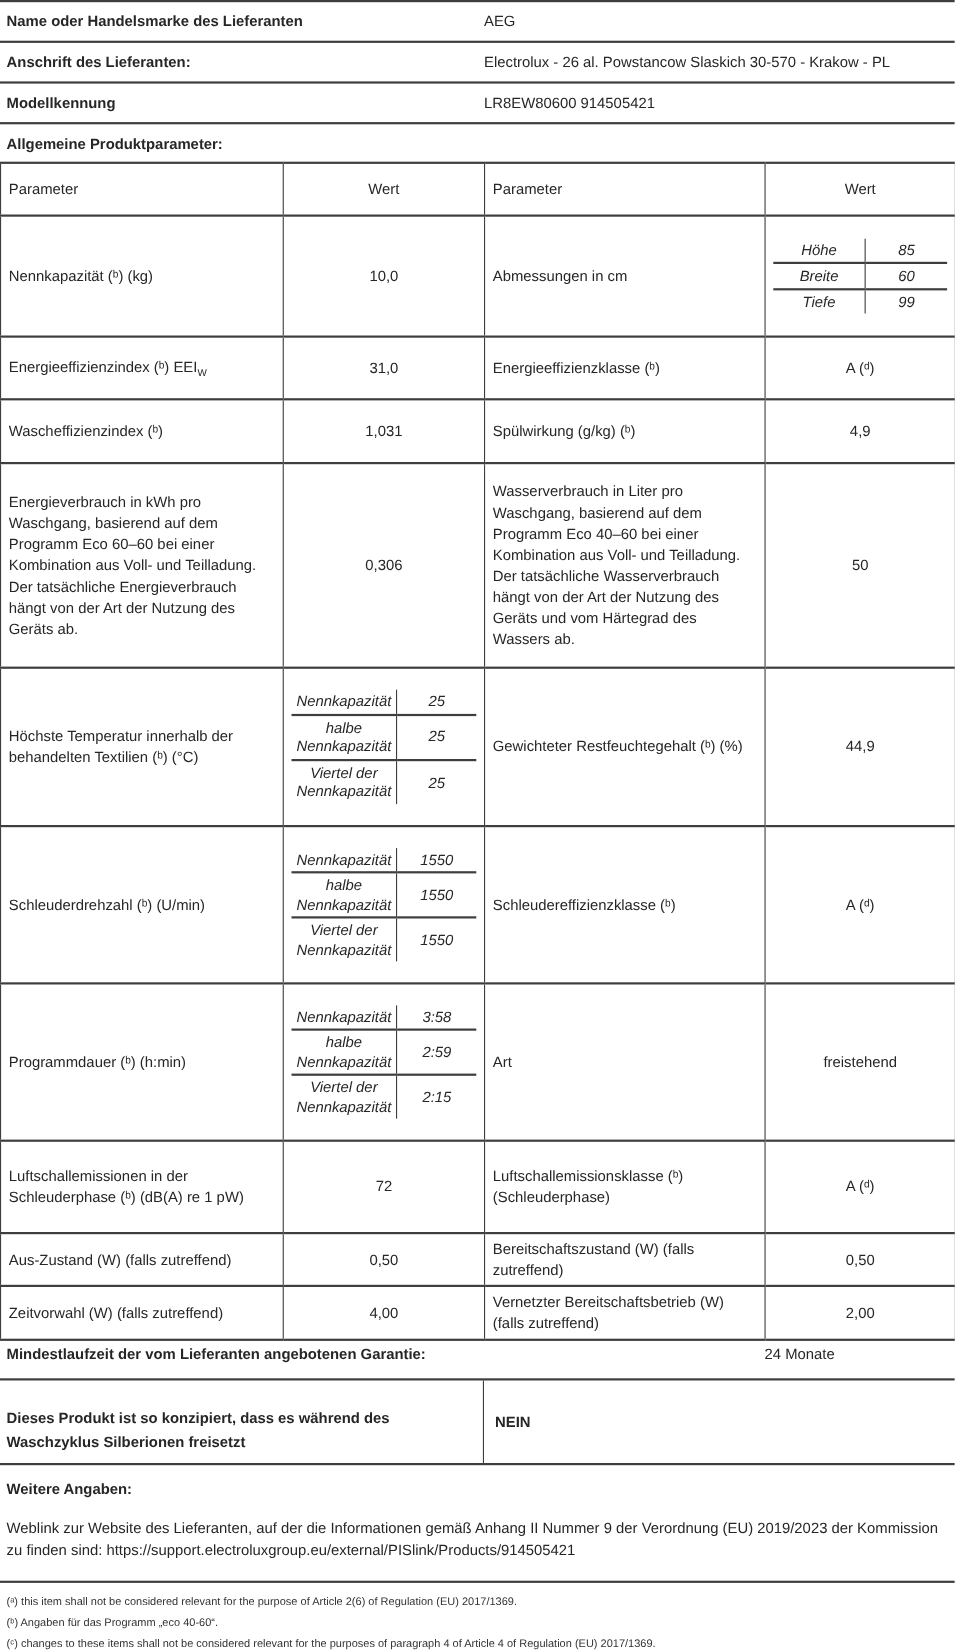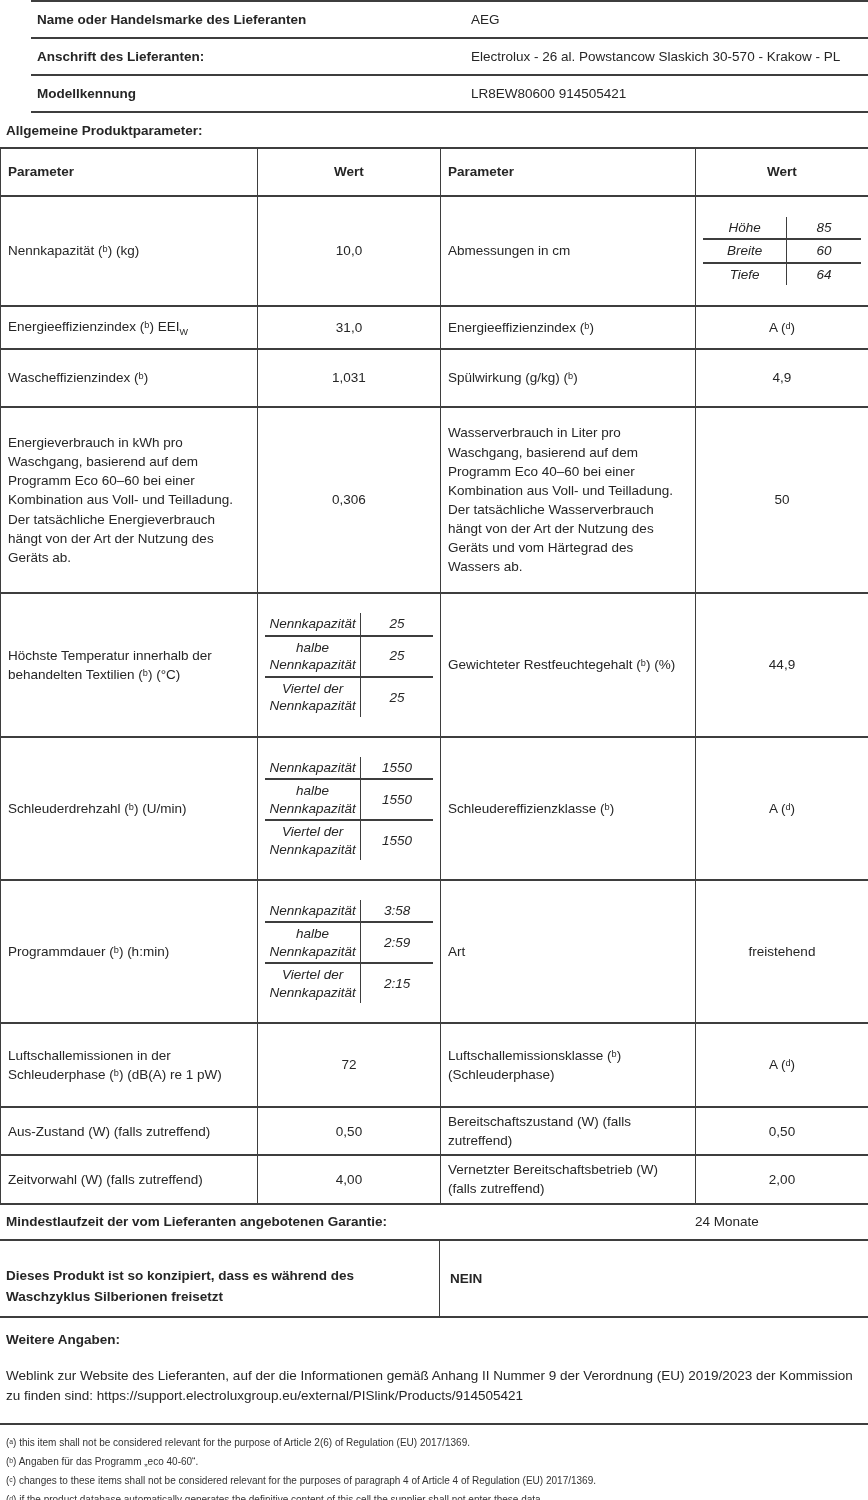--- a/index.html
+++ b/index.html
@@ -14,21 +14,21 @@
     font-size:13.5px;
     -webkit-font-smoothing:antialiased;
   }
   .page{width:868px;height:1500px;position:relative;}
 
   
   .doc-title{
     text-align:center;font-weight:bold;font-size:15px;
     padding:3px 0 4px 0;
   }
-  .top-rows{border-bottom:2.5px solid var(--line);margin-left:31px;}
+  .top-rows{border-bottom:2.5px solid var(--line);}
   .top-row{
     display:flex;align-items:center;
     border-top:2px solid var(--line);
     min-height:35px;
   }
   .top-row .lbl{width:437px;font-weight:bold;padding:4px 8px 4px 6px;box-sizing:border-box;}
   .top-row .val{flex:1;padding:4px 4px 4px 3px;}
 
   .section-title{font-weight:bold;padding:10px 18px 9px 6px;}
 
@@ -45,23 +45,23 @@
     border-bottom:2px solid var(--line);
     border-left:1.5px solid var(--line);
     border-right:1.5px solid var(--line);
     padding:4px 7px;
     vertical-align:middle;
     box-sizing:border-box;
     line-height:1.42;
   }
   td.center{text-align:center;}
   td.nest{padding:0;}
-  tr.hdr{height:48px;font-weight:bold;}
+  tr.hdr{height:48px;}
   tr.rcap{height:110px;}
-  tr.reei{height:43px;}
+  tr.reei{height:57px;}
   tr.rwash{height:58px;}
   tr.renergy{height:186px;}
   tr.rtemp{height:144px;}
   tr.rspin{height:143px;}
   tr.rdur{height:143px;}
   tr.rnoise{height:84px;}
   tr.roff{height:43px;}
   tr.rdelay{height:44px;}
 
   
@@ -73,21 +73,21 @@
   }
   table.sub tr:not(:last-child) td{border-bottom:2px solid var(--line);}
   table.sub td:first-child{border-right:1.5px solid var(--line);}
   table.sub.caps col.sl{width:57%;}
   table.sub.caps col.sv{width:43%;}
   table.sub.dims col.sl{width:53%;}
   table.sub.dims col.sv{width:47%;}
 
   
   .warranty-row{
-    display:flex;align-items:center;
+    display:flex;align-items:flex-start;
     border-bottom:2px solid var(--line);
     min-height:34px;
   }
   .warranty-row .lbl{width:695px;font-weight:bold;padding:4px 8px 4px 6px;box-sizing:border-box;}
   .warranty-row .val{flex:1;padding:4px 0;}
 
   .silver-row{
     display:flex;align-items:stretch;
     border-bottom:2.5px solid var(--line);
     min-height:64px;
@@ -165,31 +165,31 @@
               <tr>
                 <td>Höhe</td>
                 <td>85</td>
               </tr>
               <tr>
                 <td>Breite</td>
                 <td>60</td>
               </tr>
               <tr>
                 <td>Tiefe</td>
-                <td>64</td>
+                <td>99</td>
               </tr>
             </tbody>
           </table>
         </td>
       </tr>
 
       <tr class="reei">
         <td><span>Energieeffizienzindex (ᵇ) EEI</span><sub>W</sub></td>
         <td class="center">31,0</td>
-        <td>Energieeffizienzindex (ᵇ)</td>
+        <td>Energieeffizienzklasse (ᵇ)</td>
         <td class="center">A (ᵈ)</td>
       </tr>
 
       <tr class="rwash">
         <td>Wascheffizienzindex (ᵇ)</td>
         <td class="center">1,031</td>
         <td>Spülwirkung (g/kg) (ᵇ)</td>
         <td class="center">4,9</td>
       </tr>
 

